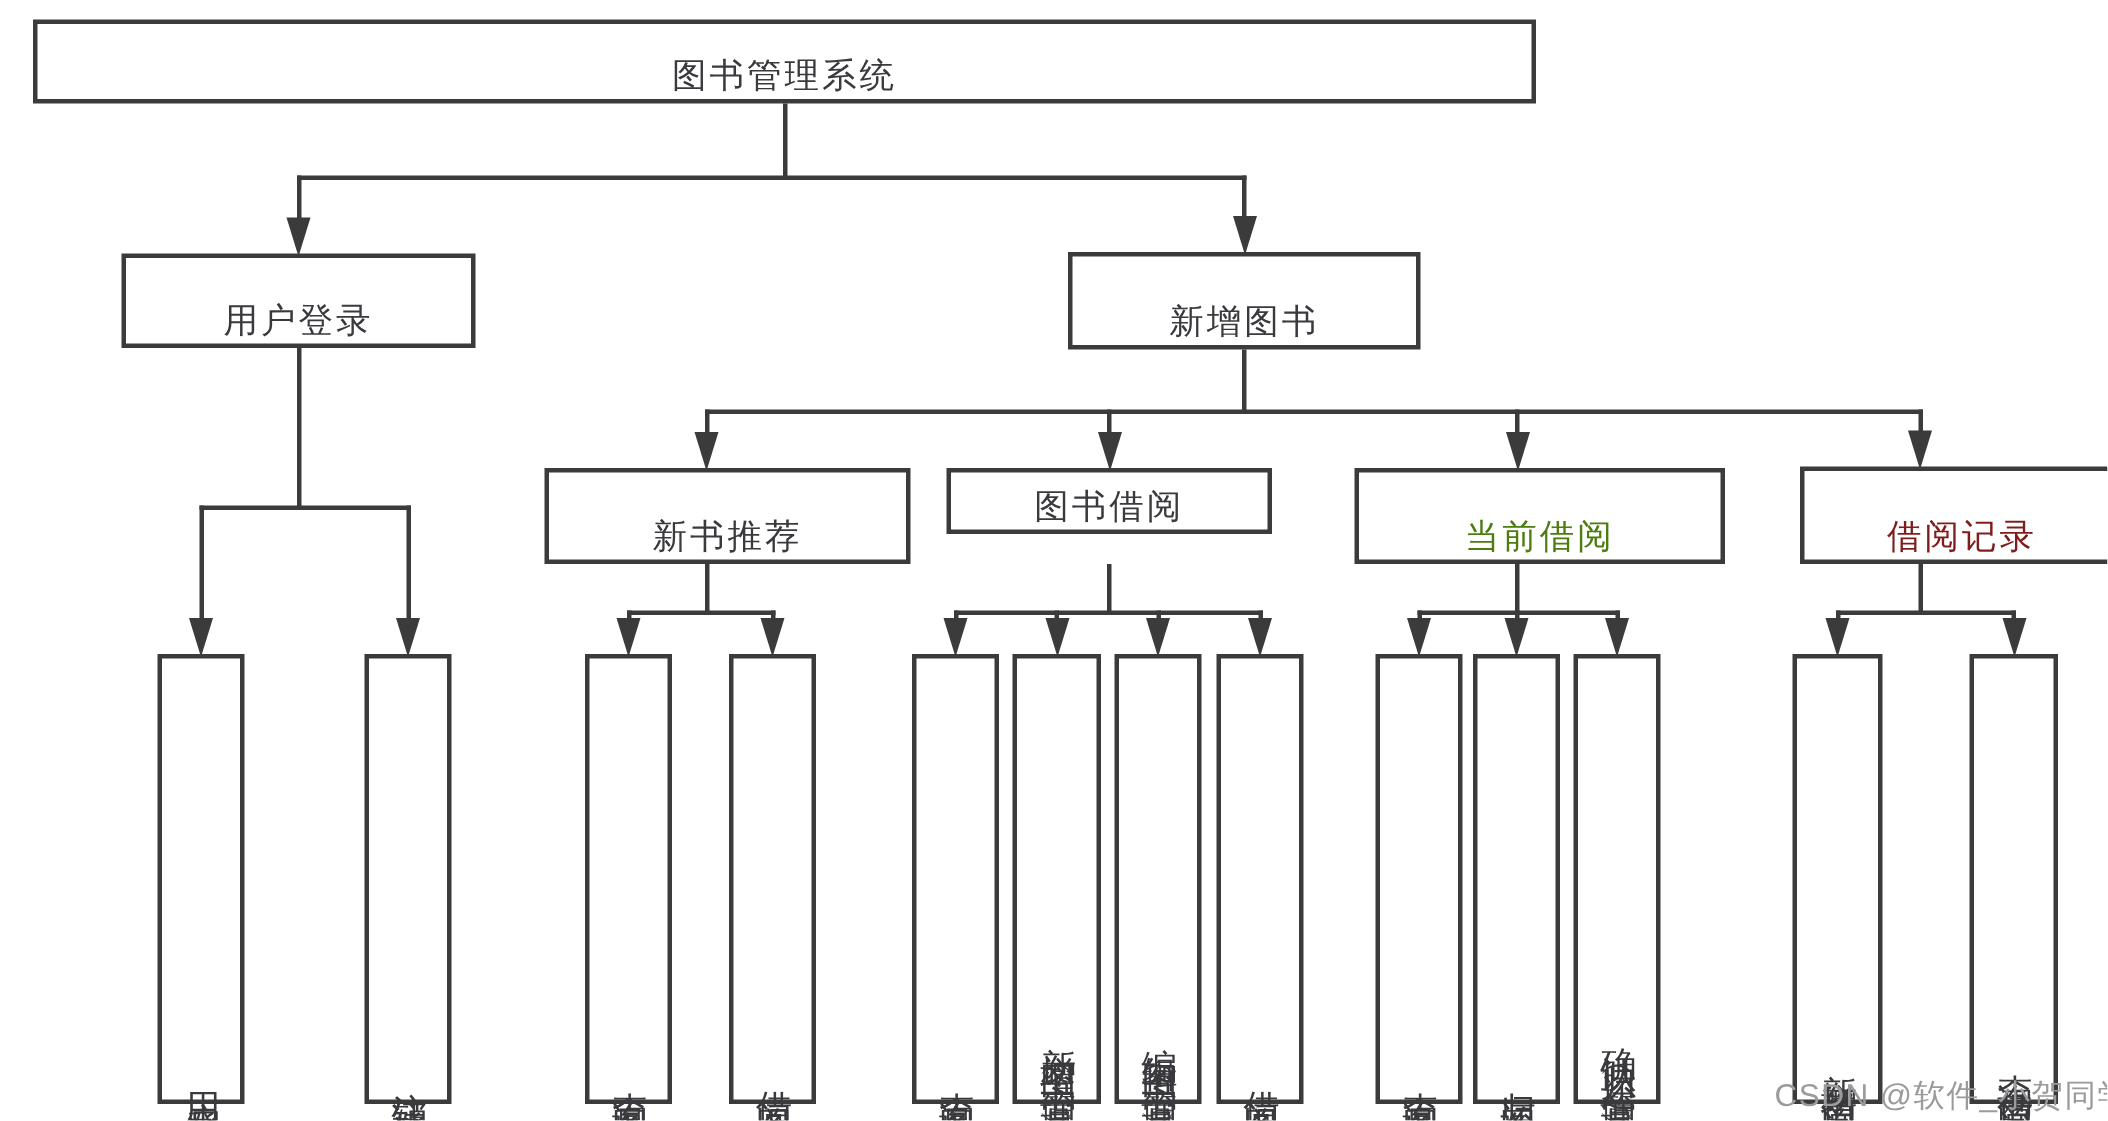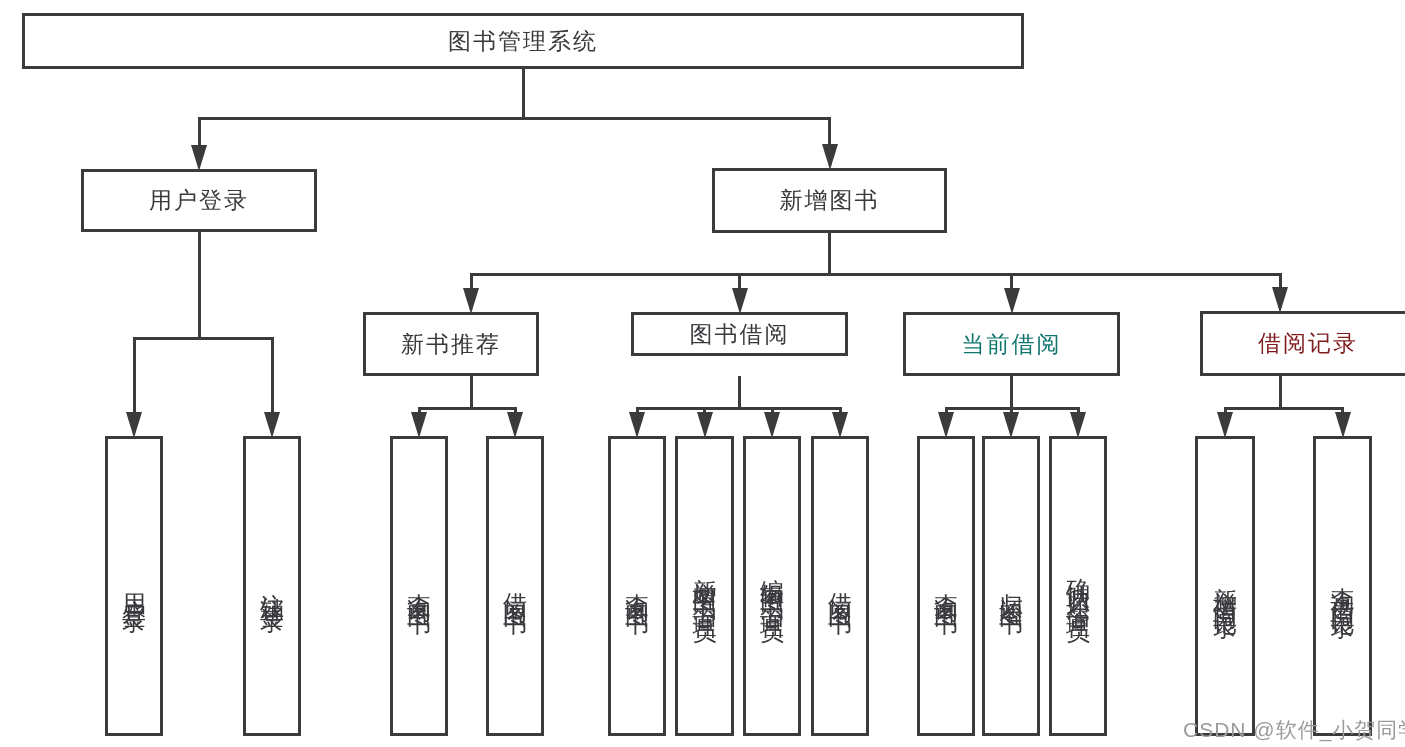--- a/index.html
+++ b/index.html
@@ -14,21 +14,21 @@
     background: #ffffff;
     overflow: hidden;
     font-family: "Liberation Sans", "DejaVu Sans", sans-serif;
   }
   .node {
     position: absolute;
     box-sizing: border-box;
     border: 3px solid #3b3b3b;
     background: #ffffff;
     display: flex;
-    align-items: center;
+    align-items: flex-end;
     justify-content: center;
     color: #3a3a3e;
   }
   .node.h .lbl {
     font-size: 23px;
     letter-spacing: 2px;
     white-space: nowrap;
   }
   .node.v .lbl {
     writing-mode: vertical-rl;
@@ -66,27 +66,27 @@
 <div class="stage">
   <div class="node h" style="left: 22px; top: 13px; width: 1002px; height: 56px; border-color: rgb(59, 59, 59); background: rgb(255, 255, 255); color: rgb(58, 58, 62);">
       <span class="lbl">图书管理系统</span>
     </div>
     <div class="node h" style="left: 81px; top: 169px; width: 236px; height: 63px; border-color: rgb(59, 59, 59); background: rgb(255, 255, 255); color: rgb(58, 58, 62);">
       <span class="lbl">用户登录</span>
     </div>
     <div class="node h" style="left: 712px; top: 168px; width: 235px; height: 65px; border-color: rgb(59, 59, 59); background: rgb(255, 255, 255); color: rgb(58, 58, 62);">
       <span class="lbl">新增图书</span>
     </div>
-    <div class="node h" style="left: 363px; top: 312px; width: 176px; height: 64px; border-color: rgb(59, 59, 59); background: rgb(255, 255, 255); color: rgb(58, 58, 62);">
+    <div class="node h" style="left: 363px; top: 312px; width: 244px; height: 64px; border-color: rgb(59, 59, 59); background: rgb(255, 255, 255); color: rgb(58, 58, 62);">
       <span class="lbl">新书推荐</span>
     </div>
     <div class="node h" style="left: 631px; top: 312px; width: 217px; height: 44px; border-color: rgb(59, 59, 59); background: rgb(255, 255, 255); color: rgb(58, 58, 62);">
       <span class="lbl">图书借阅</span>
     </div>
-    <div class="node h" style="left: 903px; top: 312px; width: 217px; height: 64px; border-color: rgb(59, 59, 59); background: rgb(255, 255, 255); color: #0f766e; font-family: Liberation Mono, monospace;">
+    <div class="node h" style="left: 903px; top: 312px; width: 247px; height: 64px; border-color: rgb(59, 59, 59); background: rgb(255, 255, 255); color: #4d7c0f; font-family: Liberation Mono, monospace;">
       <span class="lbl">当前借阅</span>
     </div>
     <div class="node h" style="left: 1200px; top: 311px; width: 216px; height: 65px; border-color: rgb(59, 59, 59); background: rgb(255, 255, 255); color: #7f1d1d;">
       <span class="lbl">借阅记录</span>
     </div>
     <div class="node v" style="left: 105px; top: 436px; width: 58px; height: 300px; border-color: rgb(59, 59, 59); background: rgb(255, 255, 255); color: rgb(58, 58, 62);">
       <span class="lbl">用户登录</span>
     </div>
     <div class="node v" style="left: 243px; top: 436px; width: 58px; height: 300px; border-color: rgb(59, 59, 59); background: rgb(255, 255, 255); color: rgb(58, 58, 62);">
       <span class="lbl">注销登录</span>

